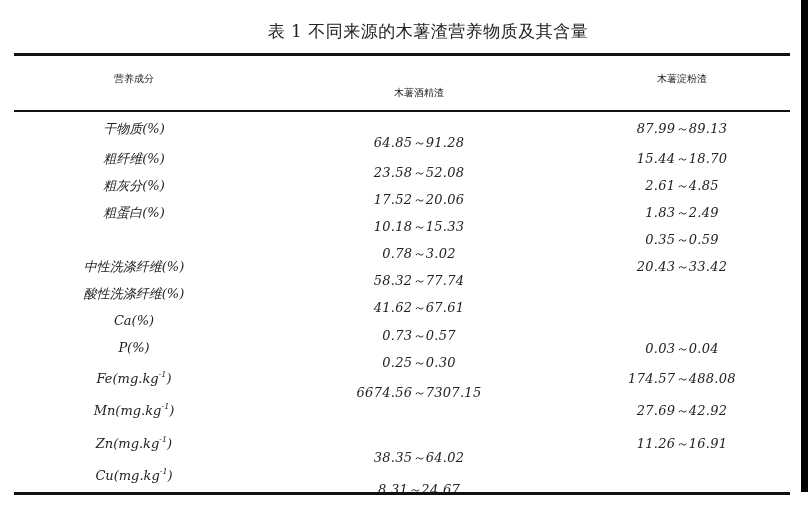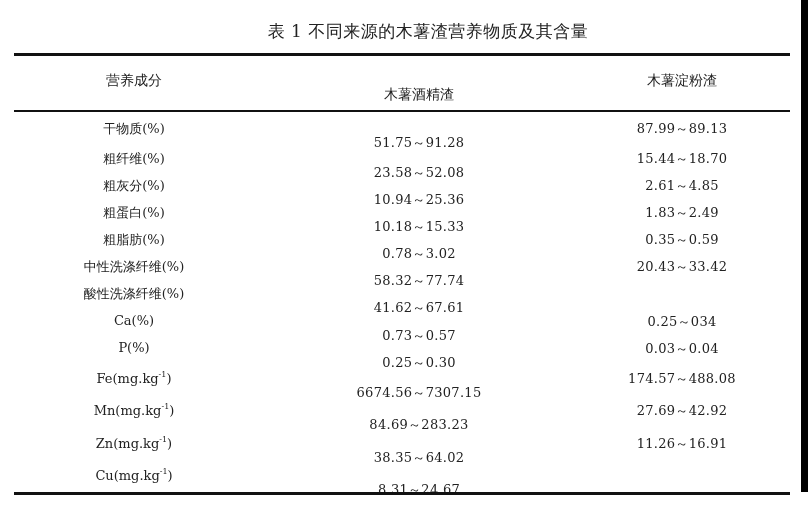--- a/index.html
+++ b/index.html
@@ -5,98 +5,95 @@
     html, body { margin: 0; padding: 0; background: #ffffff; }
     body { width: 808px; height: 505px; position: relative; overflow: hidden;
            font-family: "DejaVu Serif", "Liberation Serif", serif; color: #222; }
     .title { position: absolute; top: 20px; left: 0; width: 808px; text-align: center;
              font-size: 17px; letter-spacing: 0.5px; margin-left: 24px; }
     .rule { position: absolute; left: 14px; width: 776px; background: #111; }
     .rule.top { top: 53px; height: 3px; }
     .rule.mid { top: 110px; height: 2px; }
     .rule.bot { top: 492px; height: 3px; }
     .side-bar { position: absolute; left: 801px; top: 0; width: 7px; height: 492px; background: #000; }
-    .header { position: absolute; top: 72px; left: 14px; width: 776px; height: 22px; font-size: 14px; }
+    .header { position: absolute; top: 72px; left: 14px; width: 776px; height: 22px; font-size: 10px; }
     .cell { position: absolute; text-align: center; white-space: nowrap; }
     .c0 { left: 0; width: 240px; }
     .c1 { left: 290px; width: 230px; margin-top: 14px; }
     .c2 { left: 560px; width: 216px; }
     .rows { position: absolute; left: 14px; width: 776px; top: 112px; }
     .row { position: absolute; left: 0; width: 776px; height: 22px; font-size: 13px; }
-    .row .cell { top: 0; }
+    .row .cell { top: 0; font-style: italic; }
     .num { font-family: "DejaVu Serif", "Liberation Serif", serif; letter-spacing: 0.3px; }
     sup { font-size: 8px; vertical-align: 6px; }
   </style>
 </head>
 <body>
 
 <div class="title">表 1 不同来源的木薯渣营养物质及其含量</div>
 <div class="rule top"></div>
 
 <div class="header">
   <div class="cell c0">营养成分</div>
   <div class="cell c1">木薯酒精渣</div>
   <div class="cell c2">木薯淀粉渣</div>
 </div>
 
 <div class="rule mid"></div>
 
 <div class="rows">
   <div class="row" style="top:8px">
     <div class="cell c0">干物质(%)</div>
-    <div class="cell c1 num">51.75～91.28</div>
+    <div class="cell c1 num">64.85～91.28</div>
     <div class="cell c2 num">87.99～89.13</div>
   </div>
   <div class="row" style="top:38px">
     <div class="cell c0">粗纤维(%)</div>
     <div class="cell c1 num">23.58～52.08</div>
     <div class="cell c2 num">15.44～18.70</div>
   </div>
   <div class="row" style="top:65px">
     <div class="cell c0">粗灰分(%)</div>
-    <div class="cell c1 num">10.94～25.36</div>
+    <div class="cell c1 num">17.52～20.06</div>
     <div class="cell c2 num">2.61～4.85</div>
   </div>
   <div class="row" style="top:92px">
     <div class="cell c0">粗蛋白(%)</div>
     <div class="cell c1 num">10.18～15.33</div>
     <div class="cell c2 num">1.83～2.49</div>
   </div>
   <div class="row" style="top:119px">
-    <div class="cell c0">粗脂肪(%)</div>
     <div class="cell c1 num">0.78～3.02</div>
     <div class="cell c2 num">0.35～0.59</div>
   </div>
   <div class="row" style="top:146px">
     <div class="cell c0">中性洗涤纤维(%)</div>
     <div class="cell c1 num">58.32～77.74</div>
     <div class="cell c2 num">20.43～33.42</div>
   </div>
   <div class="row" style="top:173px">
     <div class="cell c0">酸性洗涤纤维(%)</div>
     <div class="cell c1 num">41.62～67.61</div>
   </div>
   <div class="row" style="top:201px">
     <div class="cell c0">Ca(%)</div>
     <div class="cell c1 num">0.73～0.57</div>
-    <div class="cell c2 num">0.25～034</div>
   </div>
   <div class="row" style="top:228px">
     <div class="cell c0">P(%)</div>
     <div class="cell c1 num">0.25～0.30</div>
     <div class="cell c2 num">0.03～0.04</div>
   </div>
   <div class="row" style="top:258px">
     <div class="cell c0"><span>Fe(mg.kg</span><sup>-1</sup><span>)</span></div>
     <div class="cell c1 num">6674.56～7307.15</div>
     <div class="cell c2 num">174.57～488.08</div>
   </div>
   <div class="row" style="top:290px">
     <div class="cell c0"><span>Mn(mg.kg</span><sup>-1</sup><span>)</span></div>
-    <div class="cell c1 num">84.69～283.23</div>
     <div class="cell c2 num">27.69～42.92</div>
   </div>
   <div class="row" style="top:323px">
     <div class="cell c0"><span>Zn(mg.kg</span><sup>-1</sup><span>)</span></div>
     <div class="cell c1 num">38.35～64.02</div>
     <div class="cell c2 num">11.26～16.91</div>
   </div>
   <div class="row" style="top:355px">
     <div class="cell c0"><span>Cu(mg.kg</span><sup>-1</sup><span>)</span></div>
     <div class="cell c1 num">8.31～24.67</div>

